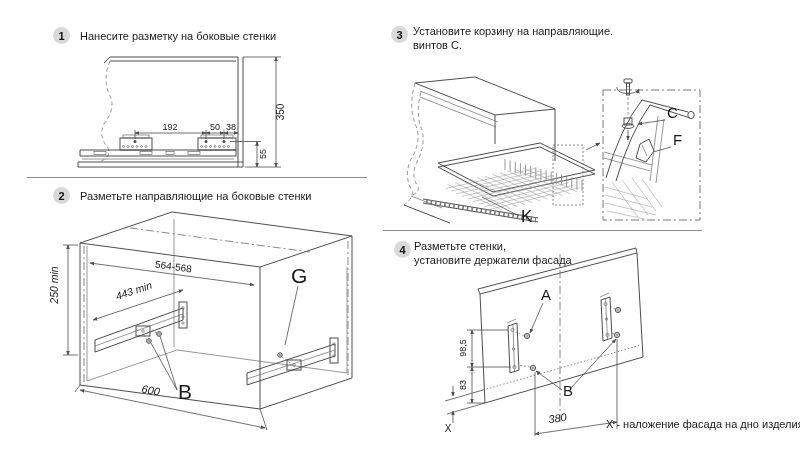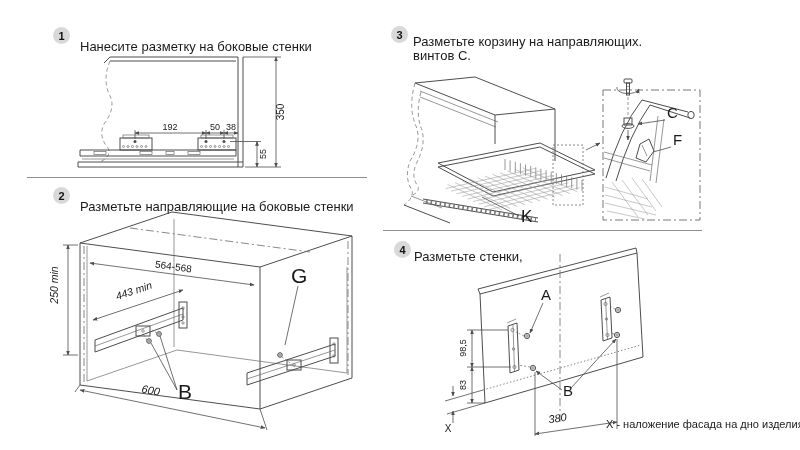--- a/index.html
+++ b/index.html
@@ -1,19 +1,19 @@
 <!DOCTYPE html>
 <html><head>
 <meta charset="utf-8">
 <style>
   html,body{margin:0;padding:0;background:#fff;}
   .sheet{position:relative;width:800px;height:450px;background:#ffffff;font-family:"Liberation Sans",sans-serif;overflow:hidden;}
   .badge{position:absolute;width:17px;height:17px;border-radius:50%;background:#d9d9d9;color:#141414;
          font-size:11px;font-weight:700;display:flex;align-items:center;justify-content:center;}
-  .title{position:absolute;font-size:13px;color:#1a1a1a;line-height:13.5px;white-space:nowrap;margin-top:10px;}
+  .title{position:absolute;font-size:11px;color:#1a1a1a;line-height:13.5px;white-space:nowrap;}
   .divider{position:absolute;height:1px;background:#8f8f8f;}
   .note{position:absolute;font-size:11px;color:#1a1a1a;white-space:nowrap;}
   svg{position:absolute;overflow:visible;}
   svg text{font-family:"Liberation Sans",sans-serif;fill:#1a1a1a;}
   .dim{font-size:9px;}
   .dim-md{font-size:10px;}
   .dim-it{font-size:10.5px;font-style:italic;}
   .letter{font-size:21px;}
   .letter-sm{font-size:15px;}
   .ln{stroke:#4d4d4d;stroke-width:1;fill:none;}
@@ -195,21 +195,21 @@
     </g>
     <g>
       <text class="letter" x="138" y="192">B</text>
       <line class="dimln" x1="137" y1="183" x2="111" y2="136"></line>
       <line class="dimln" x1="137" y1="183" x2="120" y2="129"></line>
     </g>
   </svg>
 
   <div class="badge" style="left:391px;top:26px;">3</div>
   <div class="title" style="left:413px;top:25px;">
-    <div>Разметьте корзину на направляющих.</div>
+    <div>Установите корзину на направляющие.</div>
     <div>винтов C.</div>
   </div>
 
   <svg style="left:390px;top:66px;" width="320" height="162" viewBox="0 0 320 162">
     <defs>
       <marker id="ar3" viewBox="0 0 10 10" refX="9" refY="5" markerWidth="6" markerHeight="6" orient="auto-start-reverse">
         <path d="M0,1 L10,5 L0,9 z" fill="#4d4d4d"></path>
       </marker>
     </defs>
     <g>
@@ -323,20 +323,21 @@
       <text class="letter-sm" x="283" y="79">F</text>
       <line class="dimln" x1="281" y1="81" x2="263" y2="86"></line>
     </g>
   </svg>
 
   <div class="divider" style="left:383px;top:230px;width:319px;"></div>
 
   <div class="badge" style="left:394px;top:241px;">4</div>
   <div class="title" style="left:414px;top:240px;">
     <div>Разметьте стенки,</div>
+    <div>установите держатели фасада</div>
   </div>
 
   <svg style="left:395px;top:246px;" width="300" height="200" viewBox="0 0 300 200">
     <defs>
       <marker id="ar4" viewBox="0 0 10 10" refX="9" refY="5" markerWidth="6" markerHeight="6" orient="auto-start-reverse">
         <path d="M0,1 L10,5 L0,9 z" fill="#4d4d4d"></path>
       </marker>
     </defs>
     <g>
       <polygon class="ln" points="85,48 242,7 248,111 90,157"></polygon>

